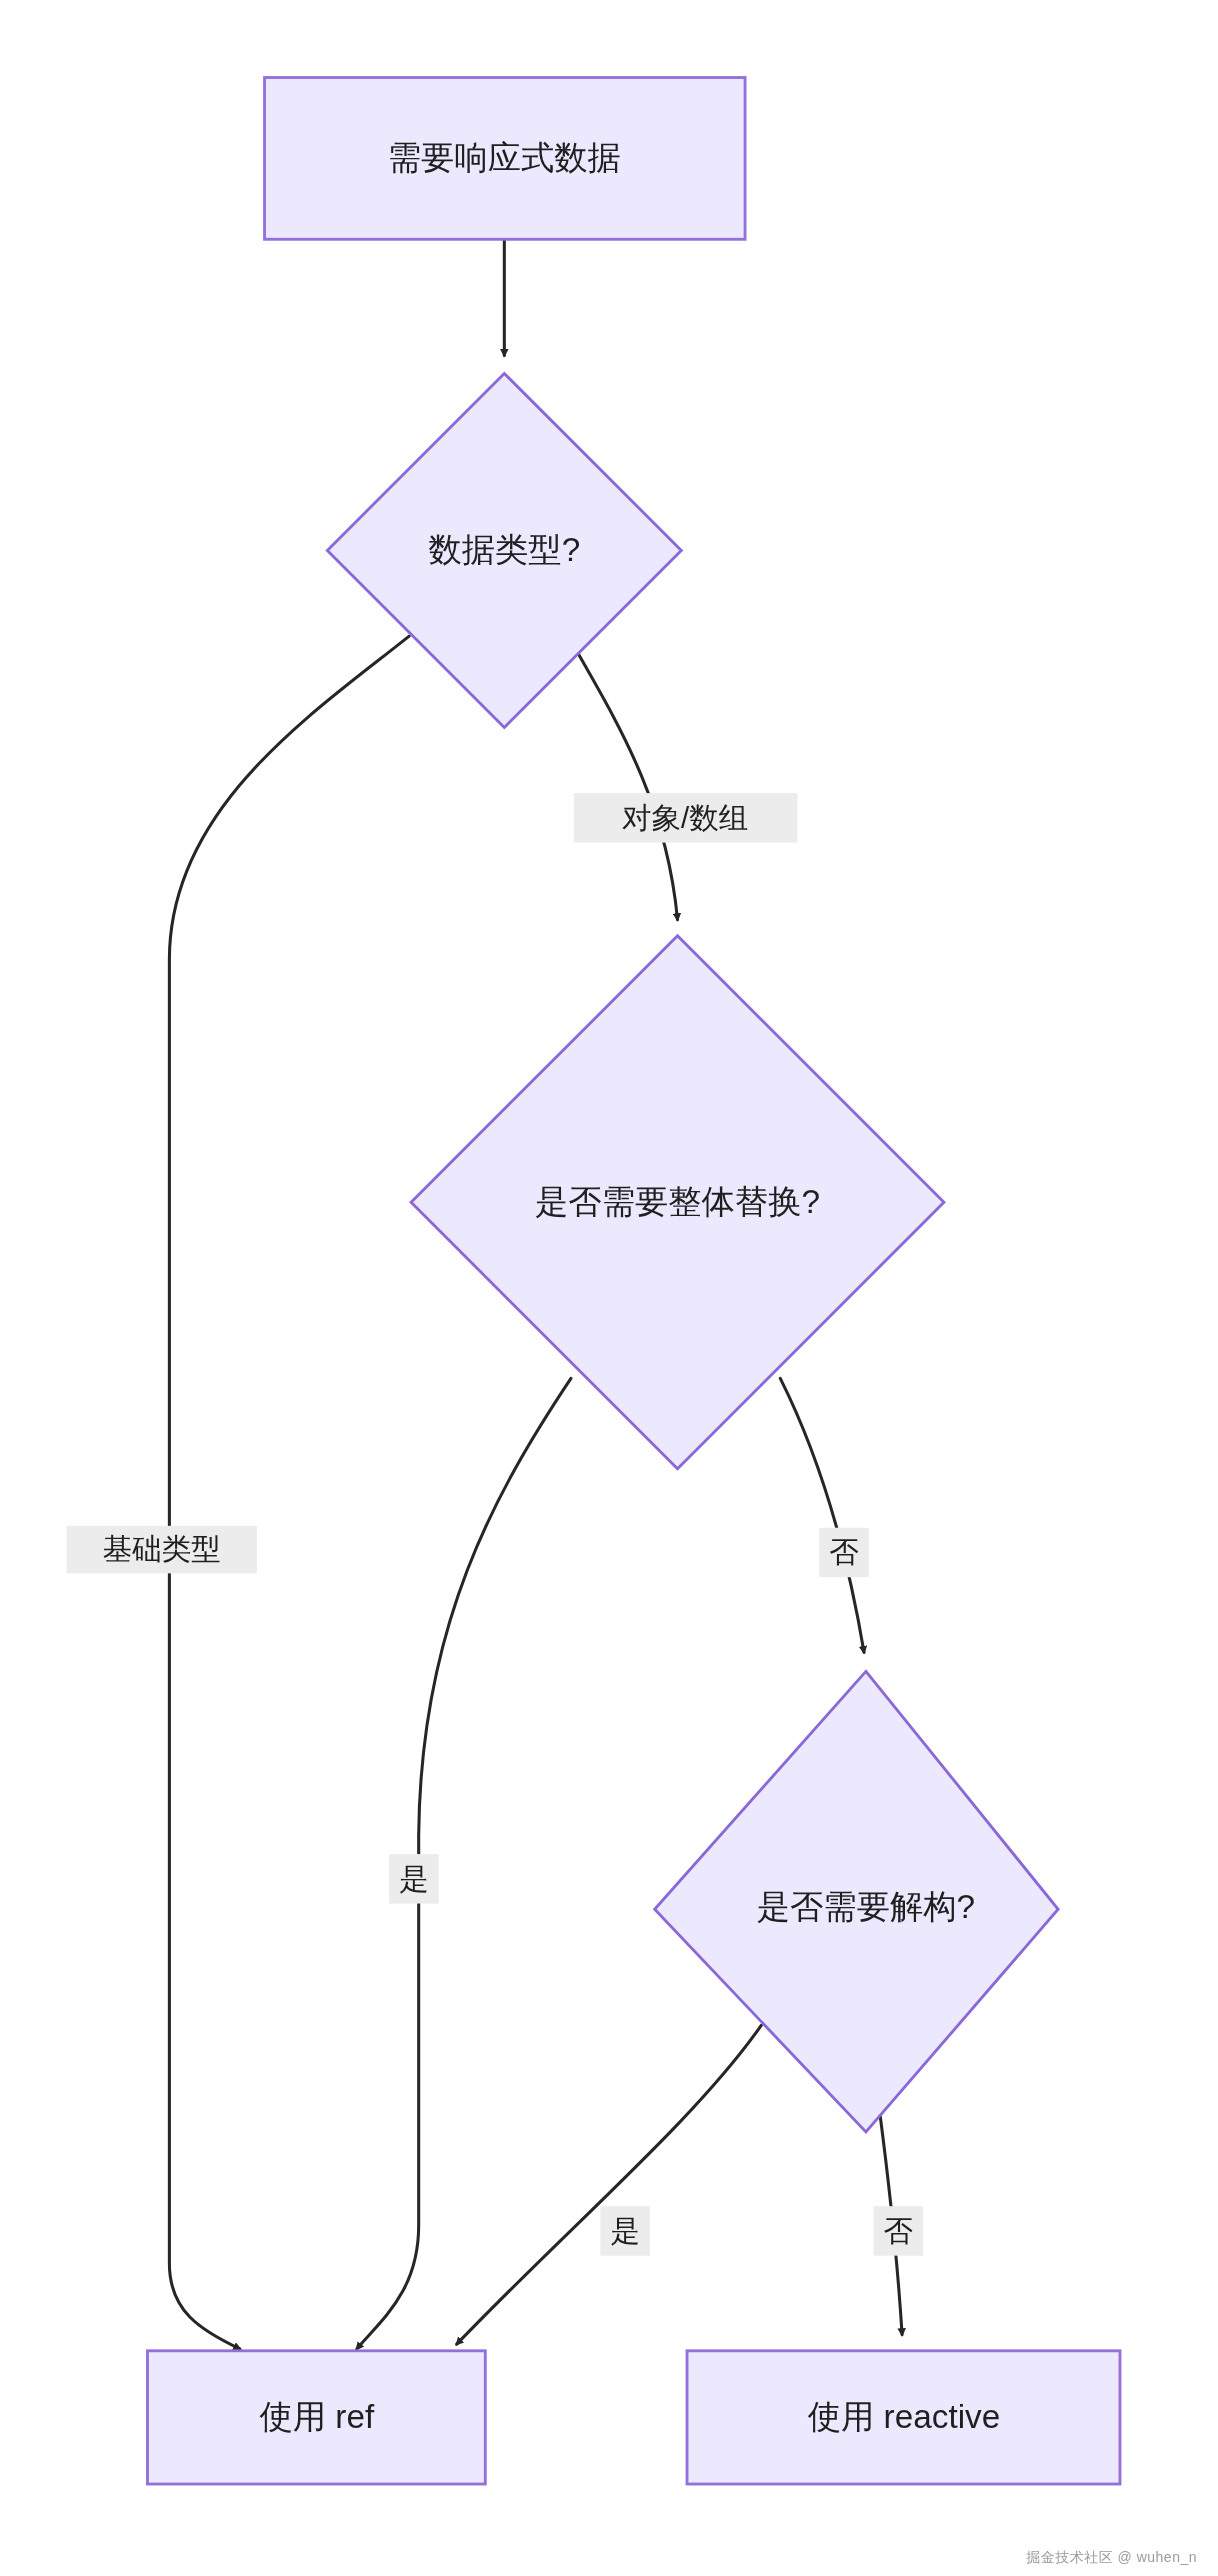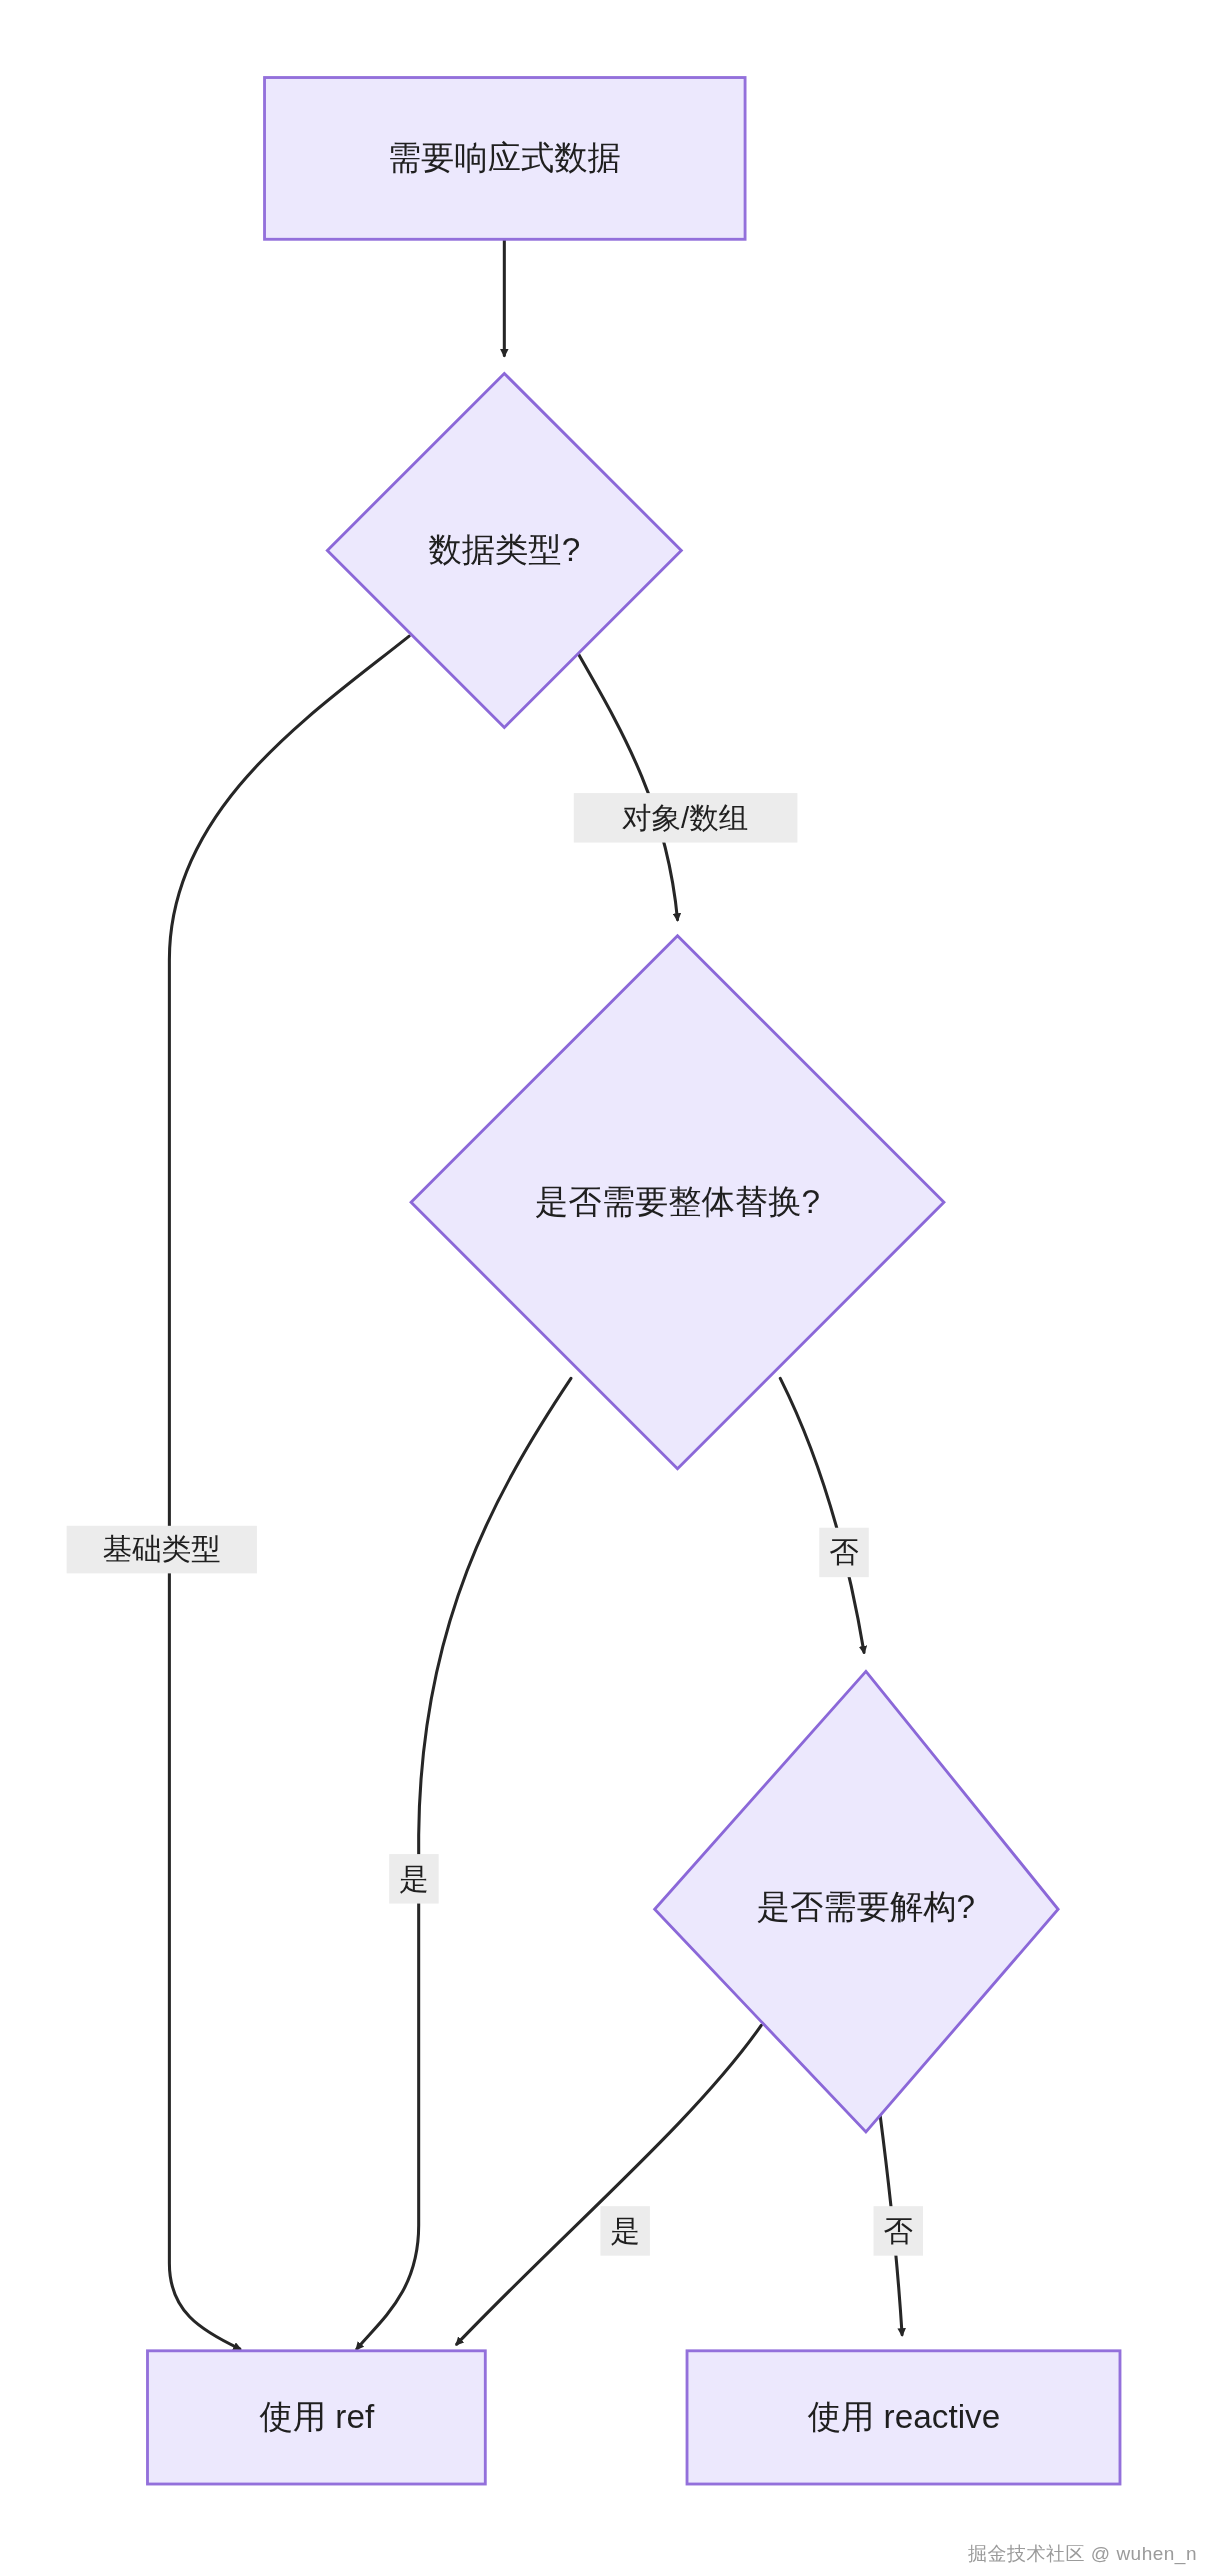--- a/index.html
+++ b/index.html
@@ -56,21 +56,21 @@
     font-size: 31px;
     fill: #1f1f1f;
     text-anchor: middle;
     dominant-baseline: middle;
   }
   .watermark {
     position: absolute;
     right: 21px;
     bottom: 17px;
     font-family: "Liberation Sans", "DejaVu Sans", sans-serif;
-    font-size: 19px;
+    font-size: 14px;
     color: #9b9b9b;
     letter-spacing: 0.5px;
     white-space: nowrap;
   }
 </style>
 </head>
 <body>
 
 <div id="canvas">
 

